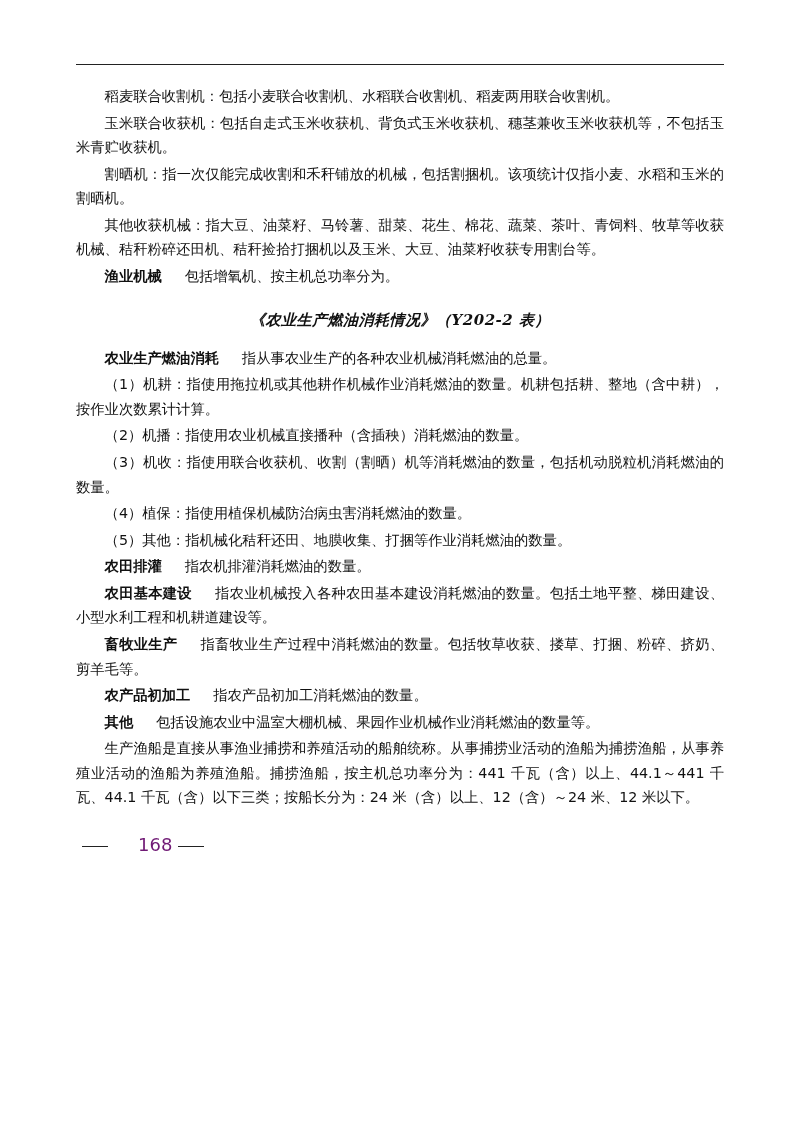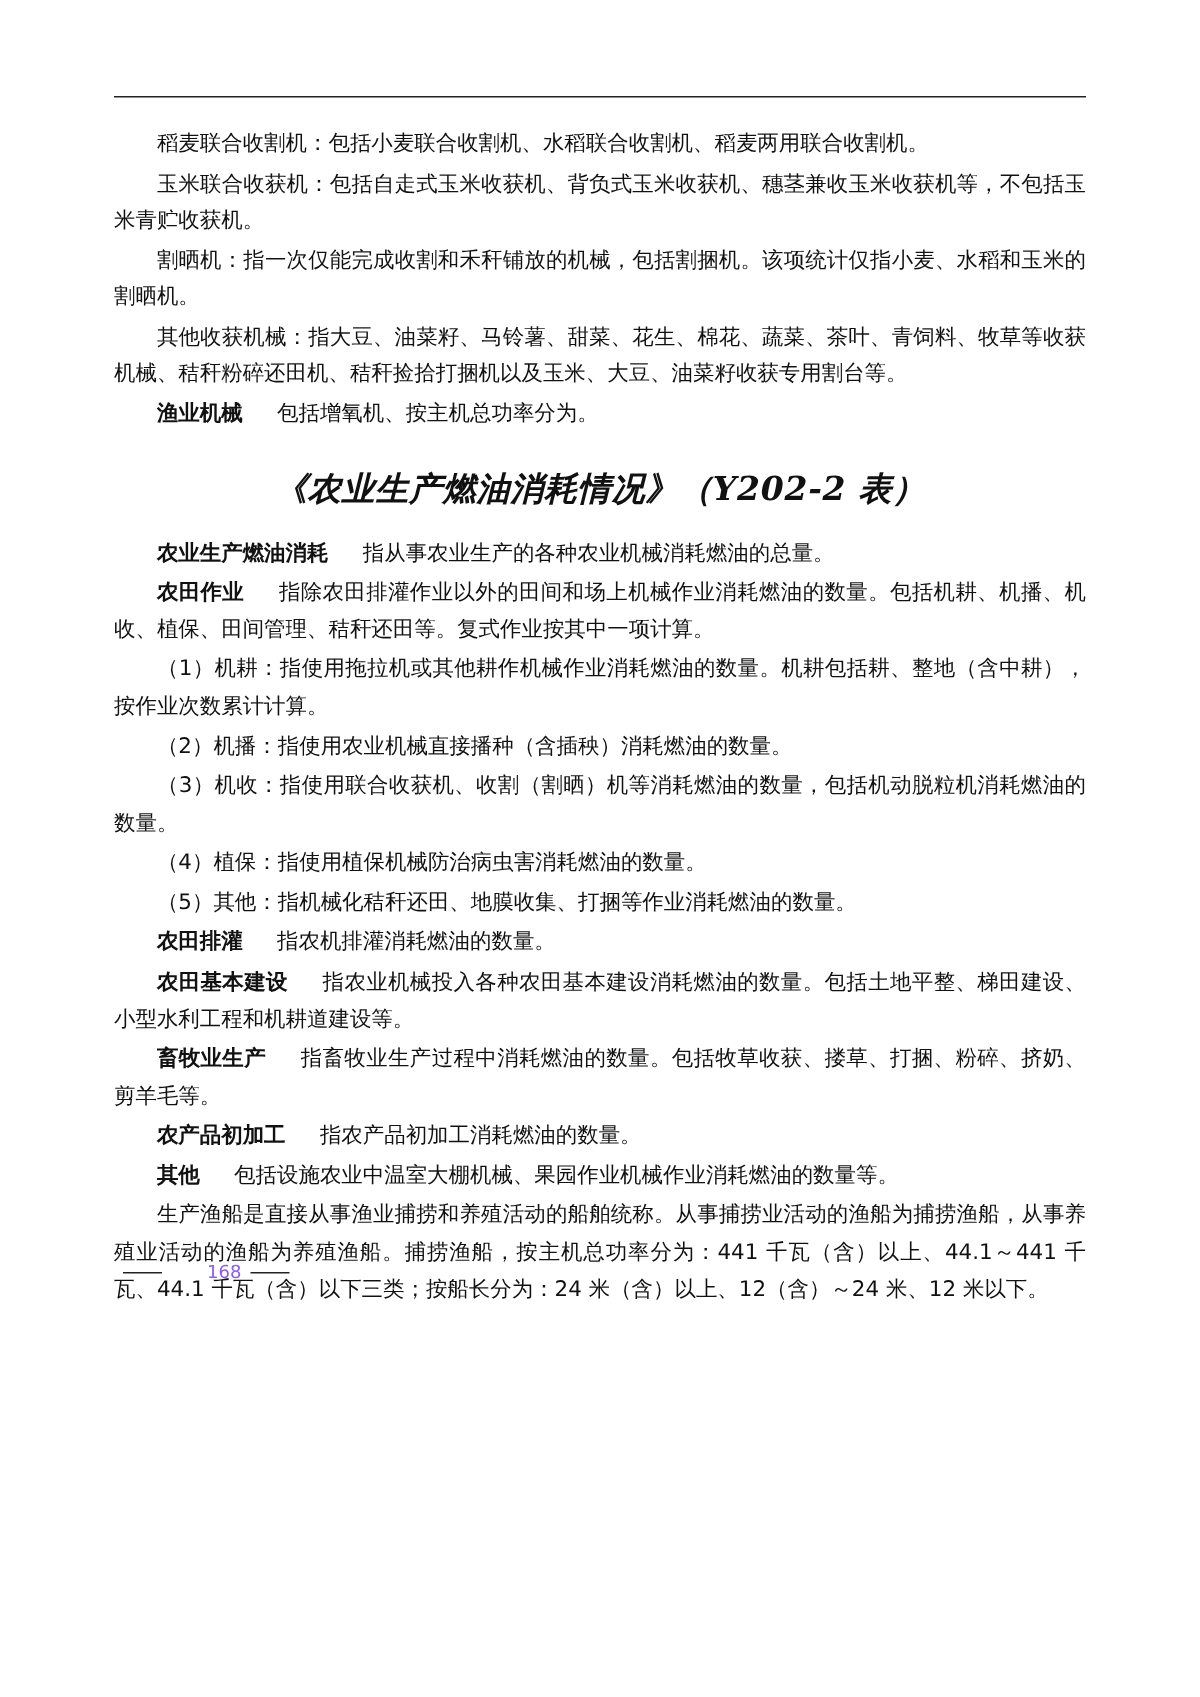--- a/index.html
+++ b/index.html
@@ -45,38 +45,38 @@
     text-indent: 2em;
   }
   .term {
     font-weight: bold;
   }
   .gap {
     display: inline-block;
     width: 1.6em;
   }
   h2.section-title {
-    font-size: 22px;
+    font-size: 15px;
     font-weight: bold;
     font-style: italic;
     font-family: "DejaVu Serif", "Liberation Serif", serif;
     text-align: center;
     margin: 22px 0 16px 0;
     letter-spacing: 0.5px;
   }
   h2.section-title.plain {
     font-style: normal;
   }
   .footer {
     position: absolute;
     left: 76px;
     bottom: 52px;
     width: 648px;
-    font-size: 12px;
-    color: #8b5cf6;
+    font-size: 18px;
+    color: #701a75;
   }
   .footer .pageno {
     display: inline-block;
     margin-left: 24px;
   }
   .dash {
     display: inline-block;
     width: 26px;
     border-top: 1px solid #222;
     vertical-align: middle;
@@ -99,21 +99,20 @@
     <p class="indent"><span>割晒机：</span><span>指一次仅能完成收割和禾秆铺放的机械，包括割捆机。该项统计仅指小麦、水稻和玉米的割晒机。</span></p>
 
     <p class="indent"><span>其他收获机械：</span><span>指大豆、油菜籽、马铃薯、甜菜、花生、棉花、蔬菜、茶叶、青饲料、牧草等收获机械、秸秆粉碎还田机、秸秆捡拾打捆机以及玉米、大豆、油菜籽收获专用割台等。</span></p>
 
     <p class="indent"><span class="term">渔业机械</span><span class="gap"></span><span>包括增氧机、按主机总功率分为。</span></p>
 
     <h2 class="section-title">《农业生产燃油消耗情况》（Y202-2 表）</h2>
 
     <p class="indent"><span class="term">农业生产燃油消耗</span><span class="gap"></span><span>指从事农业生产的各种农业机械消耗燃油的总量。</span></p>
 
-    <p class="indent"><span class="term">农田作业</span><span class="gap"></span><span>指除农田排灌作业以外的田间和场上机械作业消耗燃油的数量。包括机耕、机播、机收、植保、田间管理、秸秆还田等。复式作业按其中一项计算。</span></p>
 
     <p class="indent"><span>（1）机耕：指使用拖拉机或其他耕作机械作业消耗燃油的数量。机耕包括耕、整地（含中耕），按作业次数累计计算。</span></p>
 
     <p class="indent"><span>（2）机播：指使用农业机械直接播种（含插秧）消耗燃油的数量。</span></p>
 
     <p class="indent"><span>（3）机收：指使用联合收获机、收割（割晒）机等消耗燃油的数量，包括机动脱粒机消耗燃油的数量。</span></p>
 
     <p class="indent"><span>（4）植保：指使用植保机械防治病虫害消耗燃油的数量。</span></p>
 
     <p class="indent"><span>（5）其他：指机械化秸秆还田、地膜收集、打捆等作业消耗燃油的数量。</span></p>

